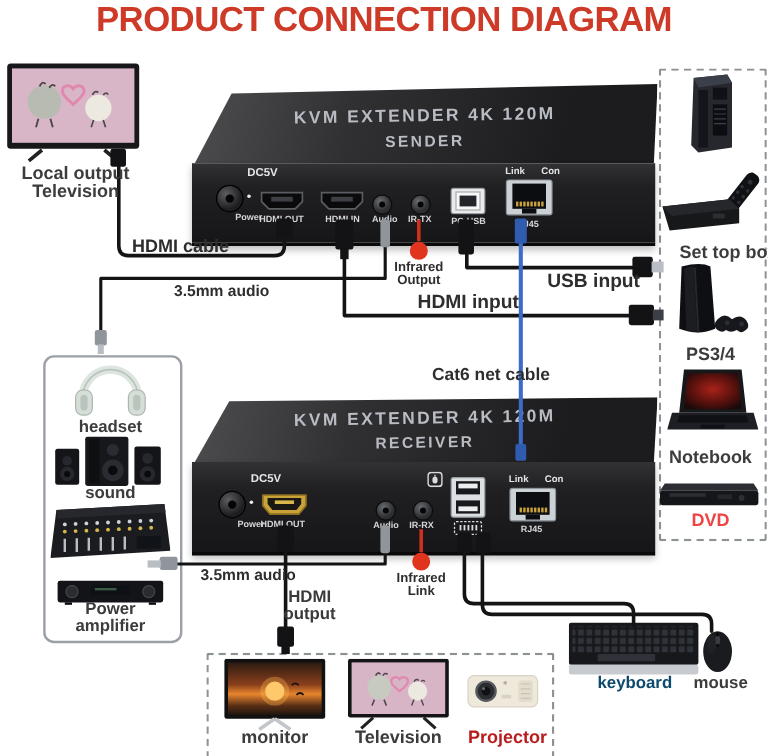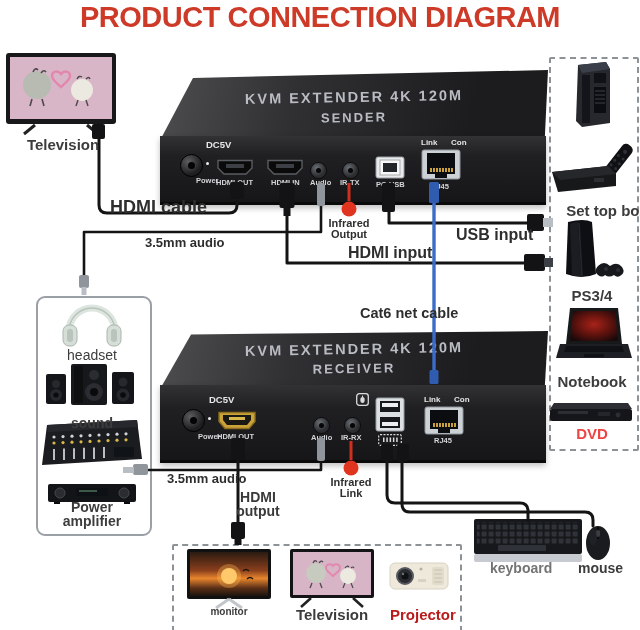--- a/index.html
+++ b/index.html
@@ -55,20 +55,21 @@
     <circle cx="32" cy="33" r="14" fill="#b7bbb1"></circle>
     <path d="M28 20 q2-5 5-2 M36 21 q3-4 5-1" stroke="#4a4a4a" stroke-width="1.6" fill="none"></path>
     <path d="M27 47 l-2 7 M37 47 l2 7" stroke="#4a4a4a" stroke-width="1.6"></path>
     <circle cx="77" cy="38" r="11" fill="#ece9e0"></circle>
     <path d="M72 27 q2-4 5-2 M81 27 q3-3 4 0" stroke="#4a4a4a" stroke-width="1.4" fill="none"></path>
     <path d="M73 48 l-2 6 M81 48 l2 6" stroke="#4a4a4a" stroke-width="1.4"></path>
     <path d="M56 22 c-3-4-9-3-9 2 c0 4 5 7 9 11 c4-4 9-7 9-11 c0-5-6-6-9-2 z" fill="none" stroke="#e287ad" stroke-width="2.4"></path>
     <path d="M30 73 L19 82 M82 73 L93 82" stroke="#222" stroke-width="3"></path>
   </svg>
   <div class="lbl lbl2" style="left:8px;top:137px;width:110px;font-size:15px;font-weight:600;color:#3c3c3c;">
+    <div>Local output</div>
     <div>Television</div>
   </div>
 
   <div class="topface" style="top:70px;height:66px;clip-path:polygon(8.5% 12%,100% 0%,99.2% 100%,0.6% 100%);">
     <div class="ttext" style="top:19px;font-size:14.5px;">KVM EXTENDER 4K 120M</div>
     <div class="ttext" style="top:40px;font-size:13px;">SENDER</div>
   </div>
   <div class="frontface" style="top:136px;height:66px;">
     <div class="dclbl" style="left:16px;top:3px;">DC5V</div>
     <div class="dcjack" style="left:20px;top:18px;"></div>
@@ -216,21 +217,21 @@
 
     <path d="M351 441 V460" stroke="#cf2f1d" stroke-width="3" fill="none"></path>
     <circle cx="351" cy="468" r="7.5" fill="#e0341e"></circle>
 
     <path class="wire" d="M387 459 V495 Q387 503 395 503 H520 Q528 503 528 511 V521"></path>
     <rect class="plug" x="381" y="444" width="12" height="17" rx="2"></rect>
     <path class="wire" d="M402 459 V504 Q402 512 410 512 H585 Q593 512 593 520 V526"></path>
     <rect class="plug" x="397" y="444" width="12" height="17" rx="2"></rect>
   </svg>
 
-  <div class="lbl" style="left:110px;top:197px;font-size:18px;">HDMI cable</div>
+  <div class="lbl" style="left:110px;top:197px;font-size:15px;">HDMI cable</div>
   <div class="lbl" style="left:145px;top:235px;font-size:13px;">3.5mm audio</div>
   <div class="lbl" style="left:316px;top:244px;font-size:16px;margin-left:32px;">HDMI input</div>
   <div class="lbl" style="left:456px;top:226px;font-size:16px;">USB input</div>
   <div class="lbl lbl2" style="left:314px;top:218px;width:70px;font-size:11px;">
     <div>Infrared</div>
     <div>Output</div>
   </div>
   <div class="lbl" style="left:360px;top:305px;font-size:14.5px;font-weight:600;">Cat6 net cable</div>
   <div class="lbl" style="left:167px;top:471px;font-size:13px;">3.5mm audio</div>
   <div class="lbl lbl2" style="left:228px;top:490px;width:60px;font-size:14px;font-weight:600;color:#3a3a3a;">
@@ -309,37 +310,37 @@
   <div class="lbl" style="left:549px;top:425px;width:86px;text-align:center;font-size:15px;font-weight:600;color:#ef4444;">DVD</div>
 
   <svg class="img" style="left:60px;top:299px;" width="64" height="50" viewBox="0 0 64 50">
     <path d="M9 32 a23 23 0 0 1 46 0" fill="none" stroke="#dde5df" stroke-width="7"></path>
     <path d="M9 32 a23 23 0 0 1 46 0" fill="none" stroke="#b9c4bc" stroke-width="1.4"></path>
     <rect x="3" y="26" width="14" height="21" rx="6" fill="#d6ded8" stroke="#aab6ae"></rect>
     <rect x="47" y="26" width="14" height="21" rx="6" fill="#d6ded8" stroke="#aab6ae"></rect>
     <rect x="7" y="30" width="6" height="13" rx="3" fill="#b9c4bc"></rect>
     <rect x="51" y="30" width="6" height="13" rx="3" fill="#b9c4bc"></rect>
   </svg>
-  <div class="lbl" style="left:40px;top:347px;width:104px;text-align:center;font-size:14px;font-weight:400;color:#3c3c3c;">headset</div>
+  <div class="lbl" style="left:40px;top:347px;width:104px;text-align:center;font-size:14px;font-weight:700;color:#3c3c3c;">headset</div>
   <svg class="img" style="left:44px;top:362px;" width="96" height="44" viewBox="0 0 96 44">
     <rect x="2" y="12" width="20" height="30" rx="2" fill="#141518"></rect>
       <circle cx="12" cy="22" r="4" fill="#26282d"></circle>
       <circle cx="12" cy="33" r="6" fill="#26282d"></circle>
       <circle cx="12" cy="33" r="2.6" fill="#0a0a0c"></circle>
     <rect x="27" y="2" width="36" height="41" rx="2" fill="#17181b"></rect>
       <rect x="30" y="4" width="9" height="37" fill="#0e0f11"></rect>
       <circle cx="50" cy="13" r="5" fill="#2a2c31"></circle>
       <circle cx="50" cy="30" r="9" fill="#2a2c31"></circle>
       <circle cx="50" cy="30" r="4" fill="#0a0a0c"></circle>
     <rect x="68" y="10" width="22" height="32" rx="2" fill="#141518"></rect>
       <circle cx="79" cy="20" r="4.5" fill="#26282d"></circle>
       <circle cx="79" cy="33" r="6.5" fill="#26282d"></circle>
       <circle cx="79" cy="33" r="2.8" fill="#0a0a0c"></circle>
   </svg>
-  <div class="lbl" style="left:40px;top:402px;width:104px;text-align:center;font-size:14px;font-weight:600;color:#3c3c3c;margin-top:13px;">sound</div>
+  <div class="lbl" style="left:40px;top:402px;width:104px;text-align:center;font-size:14px;font-weight:600;color:#3c3c3c;">sound</div>
   <svg class="img" style="left:42px;top:417px;" width="100" height="50" viewBox="0 0 100 50">
     <polygon points="5,8 95,3 100,42 0,48" fill="#1b1c20"></polygon>
     <polygon points="5,8 95,3 96,10 6,15" fill="#26282d"></polygon>
     <g fill="#cfd2d6">
         <circle cx="12" cy="20" r="1.6"></circle>
         <circle cx="21" cy="19.6" r="1.6"></circle>
         <circle cx="30" cy="19.2" r="1.6"></circle>
         <circle cx="39" cy="18.8" r="1.6"></circle>
         <circle cx="48" cy="18.4" r="1.6"></circle>
         <circle cx="57" cy="18" r="1.6"></circle>
@@ -392,21 +393,21 @@
           <stop offset="100%" stop-color="#1d140e"></stop>
         </linearGradient>
       </defs>
     <rect x="2" y="0" width="84" height="50" rx="2" fill="#111"></rect>
     <rect x="5" y="3" width="78" height="44" fill="url(#sunG)"></rect>
     <circle cx="44" cy="27" r="8" fill="#ffd27a"></circle>
       <circle cx="44" cy="27" r="12" fill="#ffb84d" opacity="0.35"></circle>
     <path d="M58 22 q3 -3 6 0 M62 30 q3 -3 6 0" stroke="#1d140e" stroke-width="1.4" fill="none"></path>
     <path d="M44 50 L31 59 M44 50 L57 59" stroke="#c2c6ca" stroke-width="3"></path>
   </svg>
-  <div class="lbl" style="left:188px;top:606px;width:82px;text-align:center;font-size:10px;font-weight:600;color:#3c3c3c;">monitor</div>
+  <div class="lbl" style="left:188px;top:606px;width:82px;text-align:center;font-size:15px;font-weight:600;color:#3c3c3c;">monitor</div>
   <svg class="img" style="left:289px;top:549px;" width="86" height="60" viewBox="0 0 86 60">
     <rect x="1" y="0" width="84" height="49" rx="2" fill="#141416"></rect>
     <rect x="4" y="3" width="78" height="43" fill="#d8b4c7"></rect>
     <circle cx="27" cy="24" r="10" fill="#c6cabf"></circle>
     <path d="M24 14 q2 -4 4 -1 M30 14 q2 -3 4 -1" stroke="#4a4a4a" stroke-width="1.3" fill="none"></path>
     <path d="M23 34 l-2 5 M31 34 l2 5" stroke="#4a4a4a" stroke-width="1.3"></path>
     <circle cx="59" cy="27" r="8" fill="#ece9e0"></circle>
     <path d="M56 19 q2 -3 4 -1 M62 19 q2 -2 3 0" stroke="#4a4a4a" stroke-width="1.2" fill="none"></path>
     <path d="M56 34 l-2 5 M62 34 l2 5" stroke="#4a4a4a" stroke-width="1.2"></path>
     <path d="M44 17 c-2-3-7-2-7 2 c0 3 4 5 7 8 c3-3 7-5 7-8 c0-4-5-5-7-2 z" fill="none" stroke="#e287ad" stroke-width="1.8"></path>
@@ -434,21 +435,21 @@
     <defs>
         <pattern id="keysP" width="7" height="7" patternUnits="userSpaceOnUse">
           <rect x="0.6" y="0.6" width="5" height="5" rx="1" fill="#2f3238"></rect>
         </pattern>
       </defs>
     <rect x="0" y="2" width="108" height="35" rx="2" fill="#17181b"></rect>
     <rect x="3" y="5" width="102" height="22" fill="url(#keysP)"></rect>
     <rect x="24" y="28" width="48" height="6" rx="1" fill="#2f3238"></rect>
     <rect x="0" y="37" width="108" height="8" rx="2" fill="#c7cbd0"></rect>
   </svg>
-  <div class="lbl" style="left:490px;top:560px;width:78px;text-align:left;font-size:14px;font-weight:600;color:#737373;">keyboard</div>
+  <div class="lbl" style="left:490px;top:560px;width:78px;text-align:center;font-size:14px;font-weight:600;color:#0c4a6e;">keyboard</div>
   <svg class="img" style="left:585px;top:521px;" width="26" height="40" viewBox="0 0 26 40">
     <ellipse cx="13" cy="22" rx="12" ry="17" fill="#1a1b1f"></ellipse>
     <path d="M13 6 V18" stroke="#000" stroke-width="1.4"></path>
     <rect x="11" y="9" width="4" height="7" rx="2" fill="#3a3d42"></rect>
     <ellipse cx="8" cy="16" rx="4" ry="8" fill="#24262b" opacity="0.6"></ellipse>
   </svg>
   <div class="lbl" style="left:578px;top:560px;width:44px;text-align:center;font-size:14px;font-weight:600;color:#3c3c3c;">mouse</div>
 
 </div>
 

